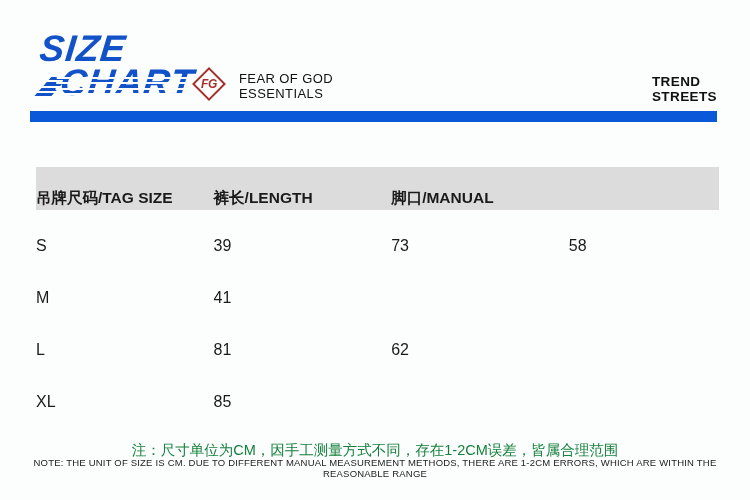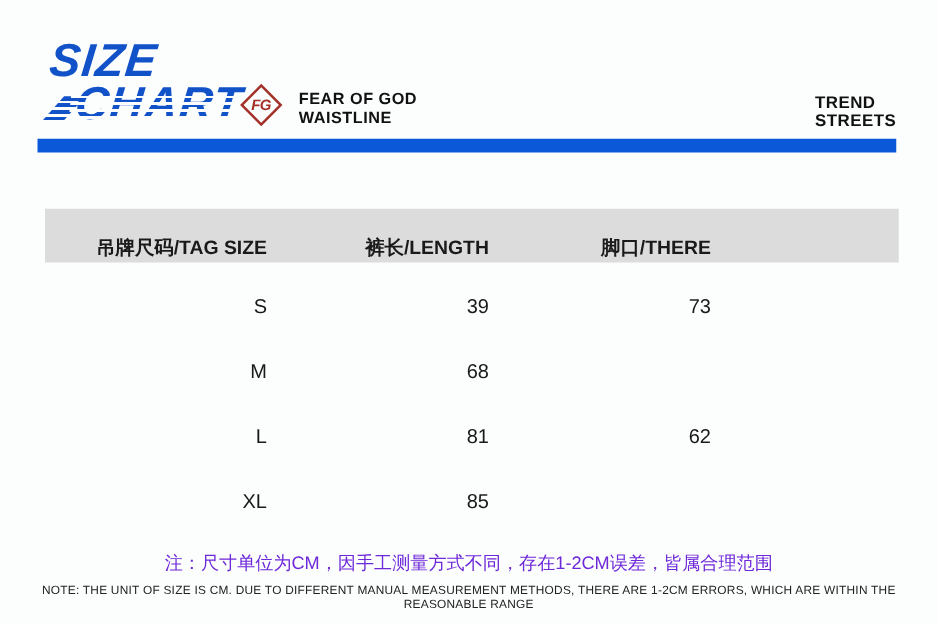--- a/index.html
+++ b/index.html
@@ -46,21 +46,21 @@
     display: flex; align-items: center; justify-content: center;
   }
   .fg-badge span {
     transform: rotate(-45deg);
     color: #a33129; font-weight: bold; font-style: italic; font-size: 12px;
     letter-spacing: -0.5px;
   }
 
   .brand-name {
     position: absolute; left: 239px; top: 71px;
-    font-weight: bold; font-size: 13px; line-height: 15px;
+    font-weight: normal; font-size: 13px; line-height: 15px;
     letter-spacing: 0.4px; color: #111;
   }
   .store-name {
     position: absolute; right: 33px; top: 74px;
     text-align: left;
     font-weight: bold; font-size: 13.5px; line-height: 15px;
     letter-spacing: 0.4px; color: #111;
   }
 
   .accent-bar {
@@ -73,29 +73,29 @@
   .size-table { position: absolute; left: 36px; top: 167px; width: 683px; }
   .t-grid { display: grid; grid-template-columns: 26% 26% 26% 22%; }
   .t-head {
     background: #dcdcdc;
     height: 43px;
     align-items: center;
     font-weight: bold;
     font-size: 15.5px;
   }
   .t-row { height: 52px; align-items: center; font-size: 16px; }
-  .t-cell { text-align: right; margin-top: 19px; }
+  .t-cell { text-align: left; margin-top: 19px; }
 
   
   .note-cn {
     position: absolute; top: 441px; left: 0; width: 100%;
-    text-align: center; font-size: 14.5px; color: #6d28d9;
+    text-align: center; font-size: 14.5px; color: #15803d;
   }
   .note-en {
-    position: absolute; top: 467px; left: 0; width: 100%;
+    position: absolute; top: 457px; left: 0; width: 100%;
     text-align: center; font-size: 9.5px; letter-spacing: 0.2px; color: #222;
   }
 </style>
 </head>
 <body>
 
 <div class="page">
 
   <div class="logo">
     <span class="logo-word">SIZE</span>
@@ -104,46 +104,47 @@
       <span>CHART</span>
       <span class="stripe-overlay"></span>
     </span>
   </div>
 
   <div class="fg-badge">
     <span>FG</span>
   </div>
   <div class="brand-name">
     <div>FEAR OF GOD</div>
-    <div>WAISTLINE</div>
+    <div>ESSENTIALS</div>
   </div>
 
   <div class="store-name">
     <div>TREND</div>
     <div>STREETS</div>
   </div>
 
   <div class="accent-bar"></div>
 
   <div class="size-table">
     <div class="t-grid t-head">
       <div class="t-cell">吊牌尺码/TAG SIZE</div>
       <div class="t-cell">裤长/LENGTH</div>
-      <div class="t-cell">脚口/THERE</div>
+      <div class="t-cell">脚口/MANUAL</div>
     </div>
 
     <div class="t-grid t-row">
       <div class="t-cell">S</div>
       <div class="t-cell">39</div>
       <div class="t-cell">73</div>
+      <div class="t-cell">58</div>
     </div>
 
     <div class="t-grid t-row">
       <div class="t-cell">M</div>
-      <div class="t-cell">68</div>
+      <div class="t-cell">41</div>
     </div>
 
     <div class="t-grid t-row">
       <div class="t-cell">L</div>
       <div class="t-cell">81</div>
       <div class="t-cell">62</div>
     </div>
 
     <div class="t-grid t-row">
       <div class="t-cell">XL</div>

